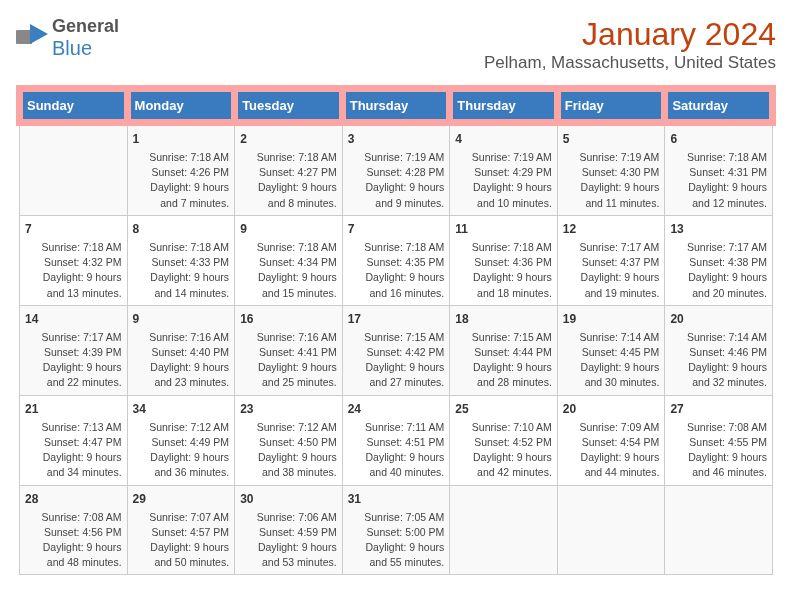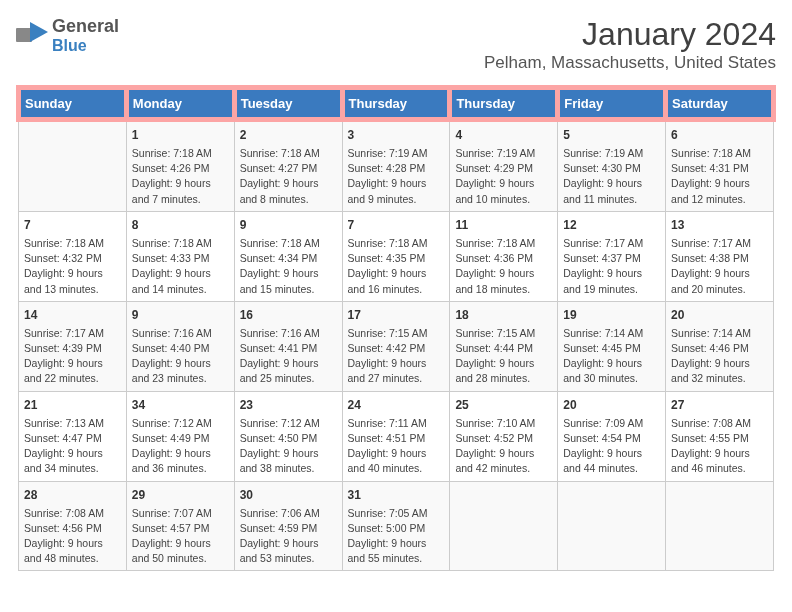--- a/index.html
+++ b/index.html
@@ -19,40 +19,40 @@
     .logo {
       display: flex;
       flex-direction: column;
       align-items: flex-start;
     }
     .title-block {
       text-align: right;
     }
     .month-title {
       font-size: 32px;
-      color: #404040;
+      color: #c2410c;
       font-weight: normal;
     }
     .location-title {
       font-size: 17px;
       color: #555;
     }
     table {
       width: 100%;
       border-collapse: collapse;
       font-size: 11px;
     }
     thead tr th {
       background-color: #3a7abf;
       color: #fff;
       padding: 6px 4px;
       text-align: left;
       font-size: 13px;
       font-weight: bold;
-      border: 5px solid #fca5a5;
+      border: 7px solid #fca5a5;
     }
     tbody tr td {
       border: 1px solid #ccc;
       padding: 4px 5px;
       vertical-align: top;
       min-height: 70px;
       height: 70px;
       color: #333;
       line-height: 1.5;
     }
@@ -65,27 +65,28 @@
     .day-num {
       font-weight: bold;
       font-size: 12px;
       display: block;
       margin-bottom: 2px;
     }
     .day-info {
       font-size: 10.5px;
       color: #444;
       line-height: 1.45;
+      text-align: right;
     }
     .logo-row {
       display: flex;
       align-items: center;
     }
     .logo-text-general { color: #555; font-weight: bold; font-size: 18px; }
-    .logo-text-blue { color: #3a80c0; font-weight: bold; font-size: 16px; }
+    .logo-text-blue { color: #3a80c0; font-weight: normal; font-size: 20px; }
   </style>
 </head>
 <body>
 
 <div class="header">
   <div class="logo">
     <div class="logo-row">
       <svg width="32" height="28" viewBox="0 0 32 28">
         <rect x="0" y="6" width="16" height="14" fill="#888" rx="1"></rect>
         <polygon points="14,0 32,10 14,20" fill="#3a80c0"></polygon>

